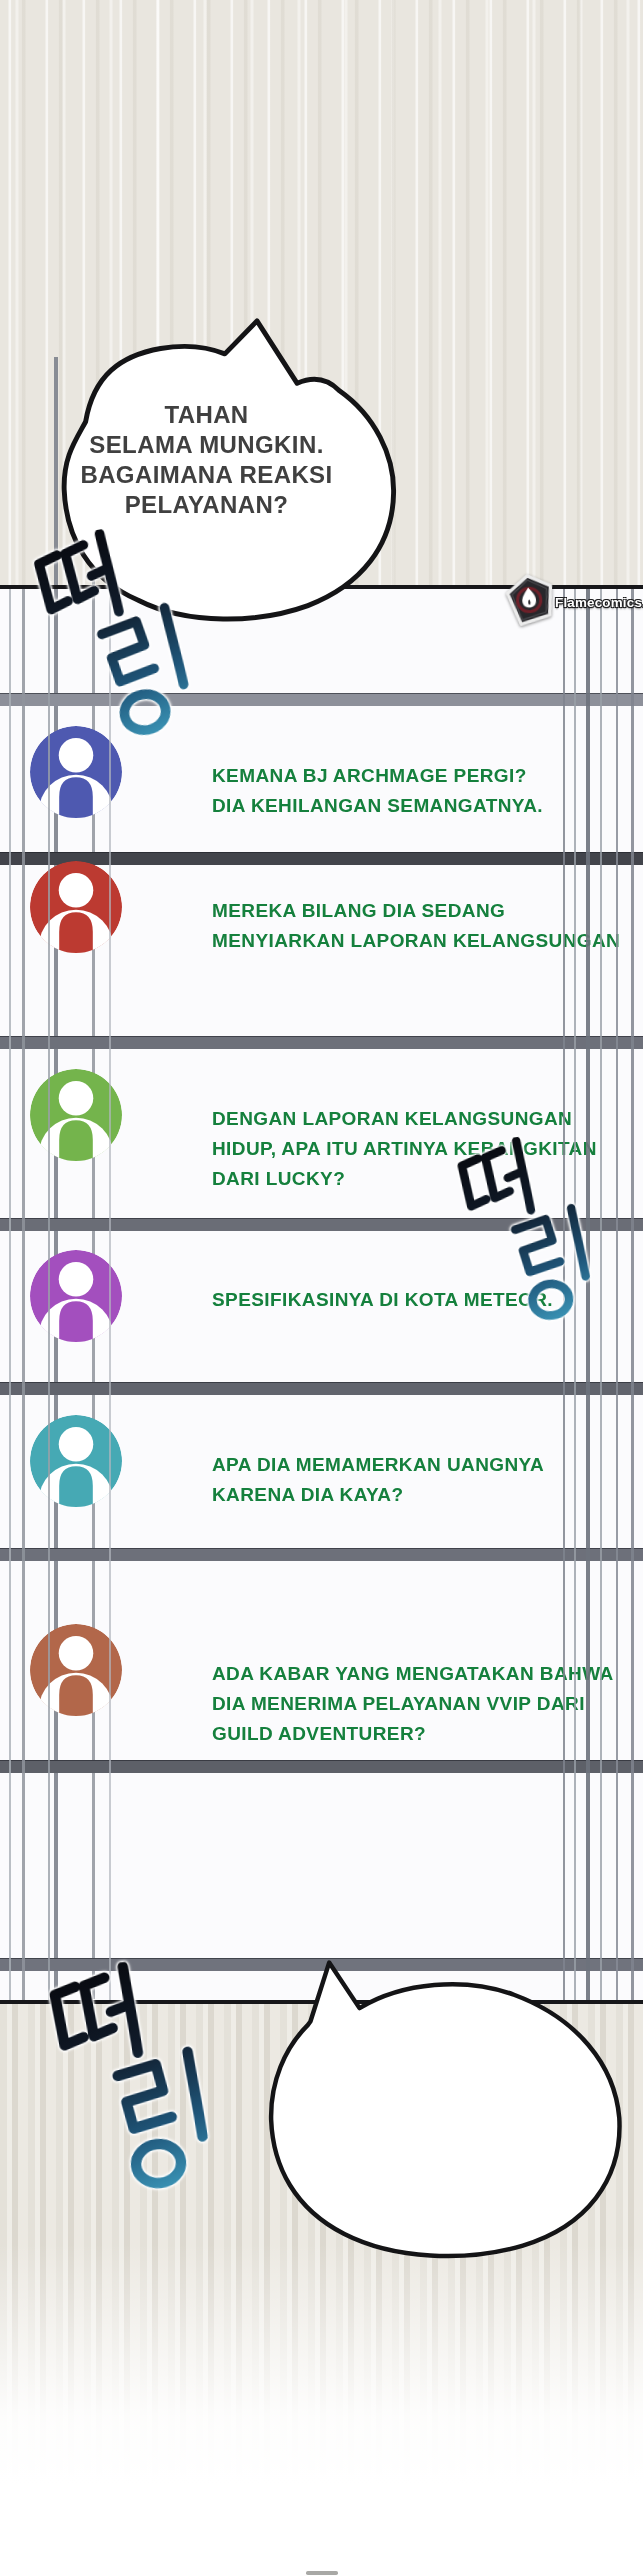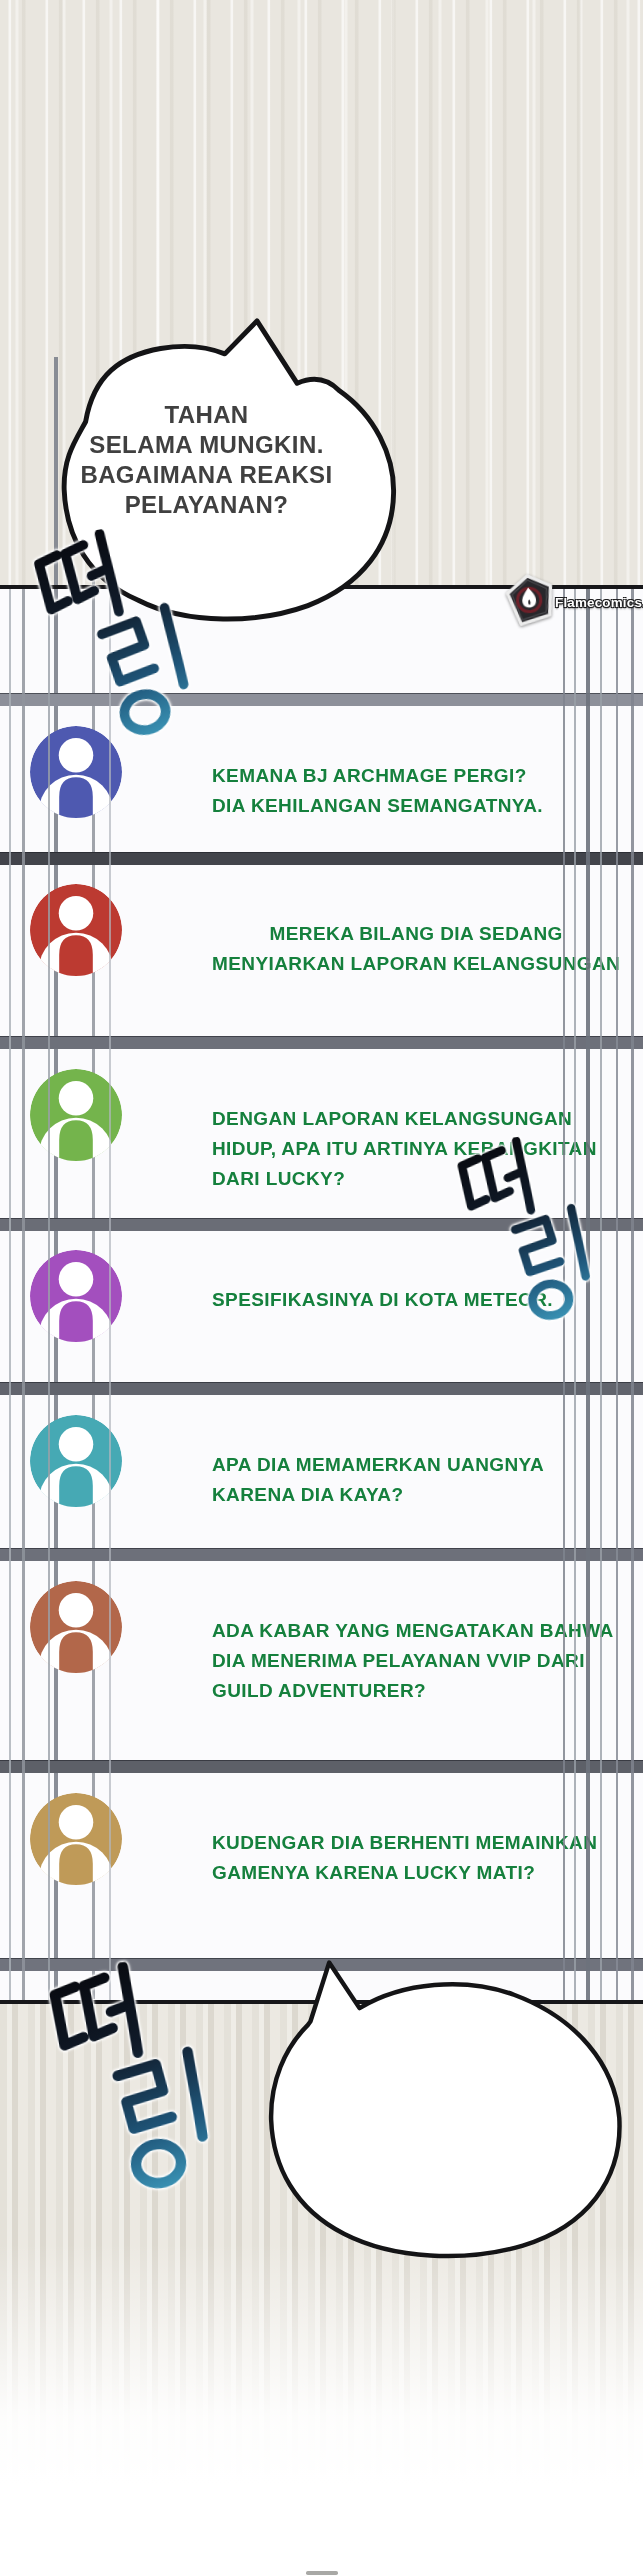--- a/index.html
+++ b/index.html
@@ -134,21 +134,21 @@
       <svg viewBox="0 0 104 104">
           <use href="#avatar-icon"></use>
         </svg>
       </span>
     <div class="msg">
       <div>KEMANA BJ ARCHMAGE PERGI?</div>
       <div>DIA KEHILANGAN SEMANGATNYA.</div>
     </div>
   </div>
 
-  <div class="row" style="top:864px;height:172px;text-align:center;">
+  <div class="row" style="top:841px;height:172px;">
     <span class="avatar" style="color: rgb(188, 58, 49);">
       <svg viewBox="0 0 104 104">
           <use href="#avatar-icon"></use>
         </svg>
       </span>
     <div class="msg">
       <div>MEREKA BILANG DIA SEDANG</div>
       <div>MENYIARKAN LAPORAN KELANGSUNGAN</div>
     </div>
   </div>
@@ -182,44 +182,33 @@
       <svg viewBox="0 0 104 104">
           <use href="#avatar-icon"></use>
         </svg>
       </span>
     <div class="msg">
       <div>APA DIA MEMAMERKAN UANGNYA</div>
       <div>KARENA DIA KAYA?</div>
     </div>
   </div>
 
-  <div class="row" style="top:1561px;height:216px;">
+  <div class="row" style="top:1604px;height:216px;">
     <span class="avatar" style="color: rgb(178, 103, 74);">
       <svg viewBox="0 0 104 104">
           <use href="#avatar-icon"></use>
         </svg>
       </span>
     <div class="msg">
       <div>ADA KABAR YANG MENGATAKAN BAHWA</div>
       <div>DIA MENERIMA PELAYANAN VVIP DARI</div>
       <div>GUILD ADVENTURER?</div>
     </div>
   </div>
 
-  <div class="row" style="top:1773px;height:185px;">
-    <span class="avatar" style="color: rgb(191, 154, 88);">
-      <svg viewBox="0 0 104 104">
-          <use href="#avatar-icon"></use>
-        </svg>
-      </span>
-    <div class="msg">
-      <div>KUDENGAR DIA BERHENTI MEMAINKAN</div>
-      <div>GAMENYA KARENA LUCKY MATI?</div>
-    </div>
-  </div>
 
   <div id="border-top" class="border-line"></div>
   <div id="border-bottom" class="border-line"></div>
 
   <svg class="bubble-svg" style="left:49px;top:308px;" width="366" height="331" viewBox="55 345 410 370">
     <path d="M 96 472
              C 105 420 135 398 180 390
              Q 220 383 252 396
              L 288 359
              L 333 429

